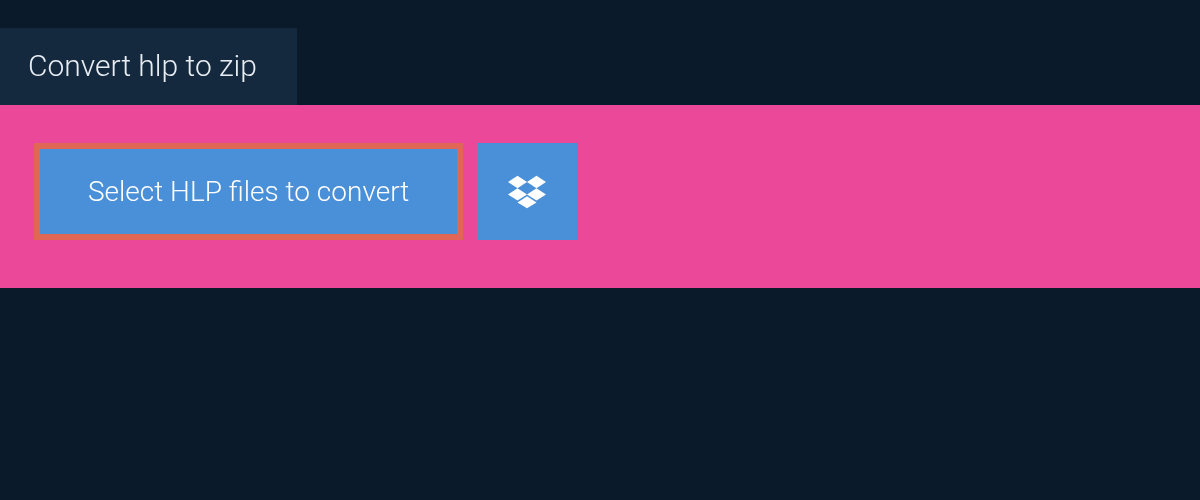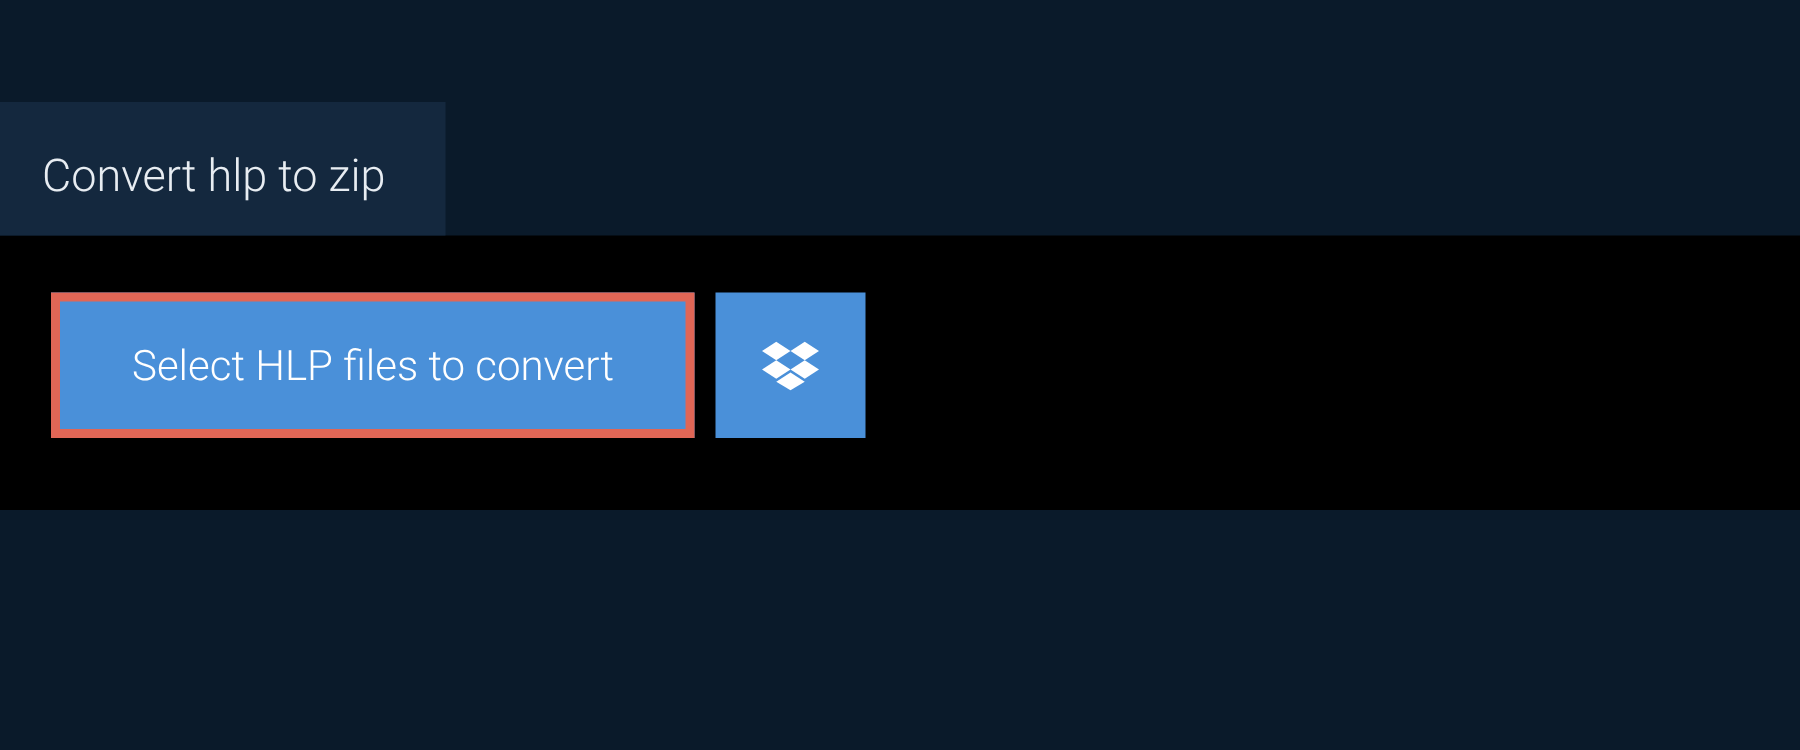--- a/index.html
+++ b/index.html
@@ -10,30 +10,30 @@
     body {
       width: 1200px;
       height: 500px;
       background: #0a1a2a;
       font-family: -apple-system, BlinkMacSystemFont, "Segoe UI", Roboto, sans-serif;
       overflow: hidden;
     }
     .tab-header {
       background: #14283e;
       display: inline-block;
-      padding: 32px 40px 22px 28px;
-      margin-top: 68px;
+      padding: 20px 40px 22px 28px;
+      margin-top: 28px;
     }
     .tab-title {
       color: #e8edf2;
       font-size: 30px;
       font-weight: 300;
     }
     .panel {
-      background: #000000;
+      background: #ec4899;
       width: 100%;
       padding: 38px 34px 48px 34px;
     }
     .button-row {
       display: flex;
       gap: 14px;
       align-items: stretch;
     }
     .select-button {
       background: #4a90d9;

